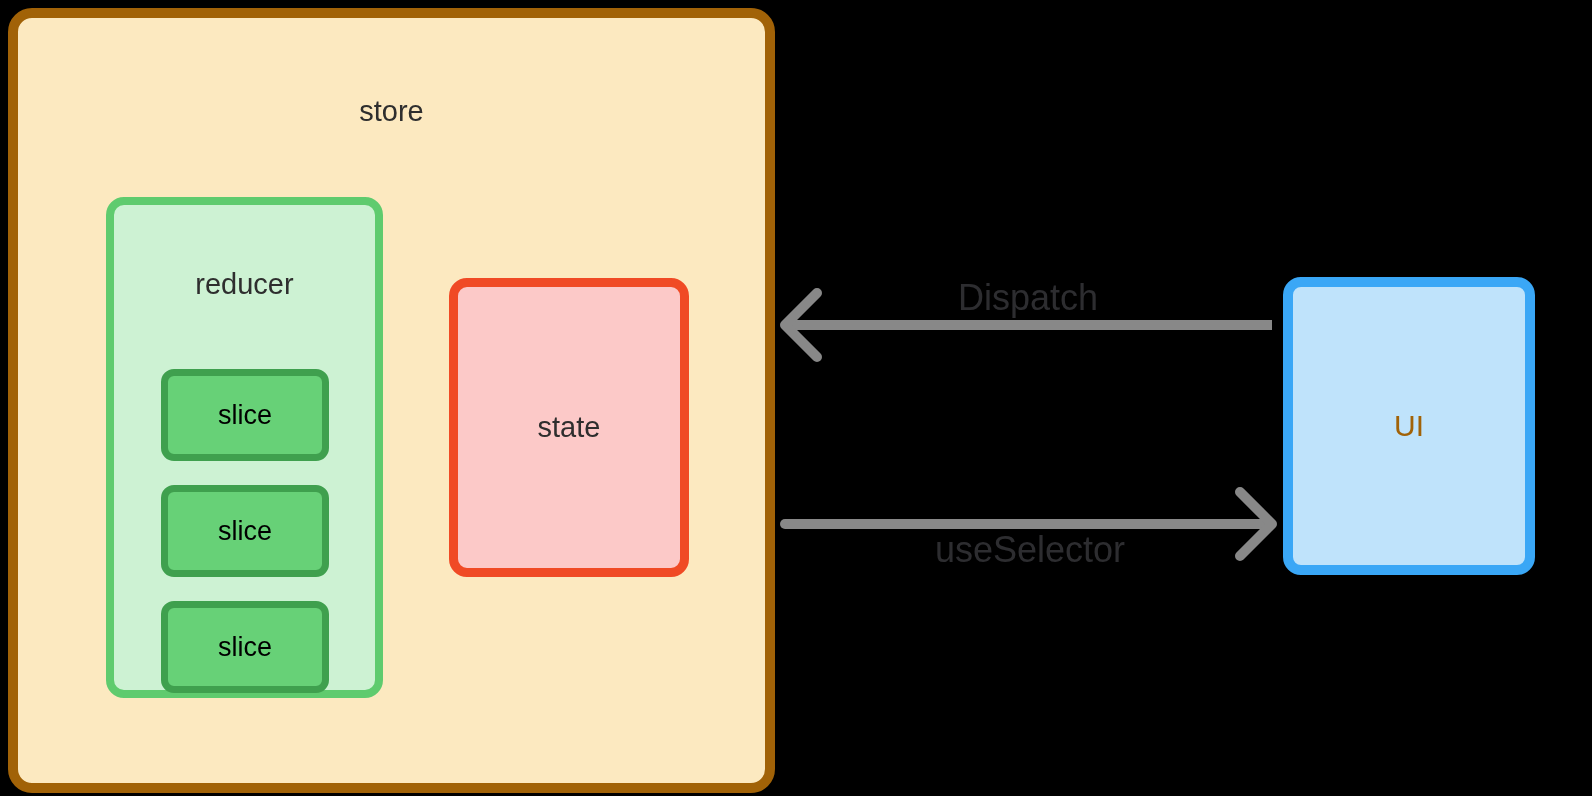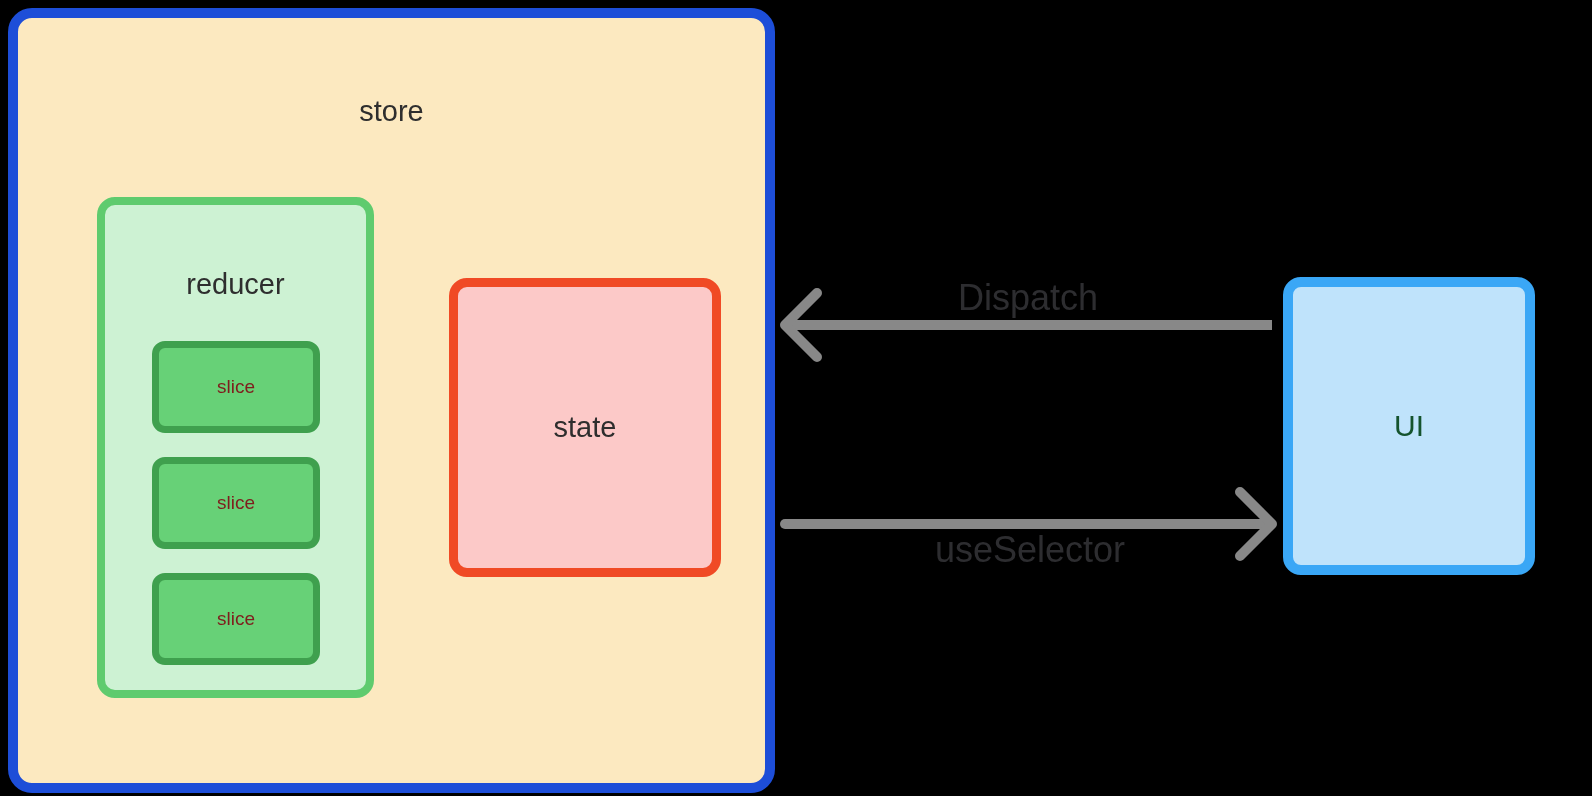--- a/index.html
+++ b/index.html
@@ -12,36 +12,36 @@
     font-family: "Liberation Sans", sans-serif;
   }
 
   
   .store {
     position: absolute;
     left: 8px; top: 8px;
     width: 767px; height: 785px;
     box-sizing: border-box;
     background: #FCE9C0;
-    border: 10px solid #1d4ed8;
+    border: 10px solid #a16207;
     border-radius: 24px;
   }
   .store-label {
     position: absolute;
     left: 0; right: 0; top: 75px;
     text-align: center;
     font-size: 29px; line-height: 36px;
     font-weight: 500;
     color: #2E2E2E;
   }
 
   
   .reducer {
     position: absolute;
-    left: 79px; top: 179px;
+    left: 88px; top: 179px;
     width: 277px; height: 501px;
     box-sizing: border-box;
     background: #CDF2D3;
     border: 8px solid #5FCB6E;
     border-radius: 18px;
   }
   .reducer-label {
     position: absolute;
     left: 0; right: 0; top: 61px;
     text-align: center;
@@ -53,33 +53,34 @@
   
   .slice {
     position: absolute;
     left: 47px;
     width: 168px; height: 92px;
     box-sizing: border-box;
     background: #67D177;
     border: 7px solid #3FA04E;
     border-radius: 13px;
     display: flex; align-items: center; justify-content: center;
-    font-size: 19px;
+    font-size: 27px;
     font-weight: 500;
-    color: #7f1d1d;
+    color: #000000;
+    margin-top: 28px;
   }
   .slice-1 { top: 136px; }
   .slice-2 { top: 252px; }
   .slice-3 { top: 368px; }
 
   
   .state {
     position: absolute;
     left: 431px; top: 260px;
-    width: 272px; height: 299px;
+    width: 240px; height: 299px;
     box-sizing: border-box;
     background: #FCC9C8;
     border: 9px solid #F04A25;
     border-radius: 18px;
     display: flex; align-items: center; justify-content: center;
     font-size: 29px;
     font-weight: 500;
     color: #2E2E2E;
   }
 
@@ -88,21 +89,21 @@
     position: absolute;
     left: 1283px; top: 277px;
     width: 252px; height: 298px;
     box-sizing: border-box;
     background: #BFE3FB;
     border: 10px solid #3AA7F6;
     border-radius: 18px;
     display: flex; align-items: center; justify-content: center;
     font-size: 30px;
     font-weight: 500;
-    color: #14532d;
+    color: #a16207;
   }
 
   
   .arrows {
     position: absolute;
     left: 0; top: 0;
     pointer-events: none;
   }
   .arrow-label {
     position: absolute;

